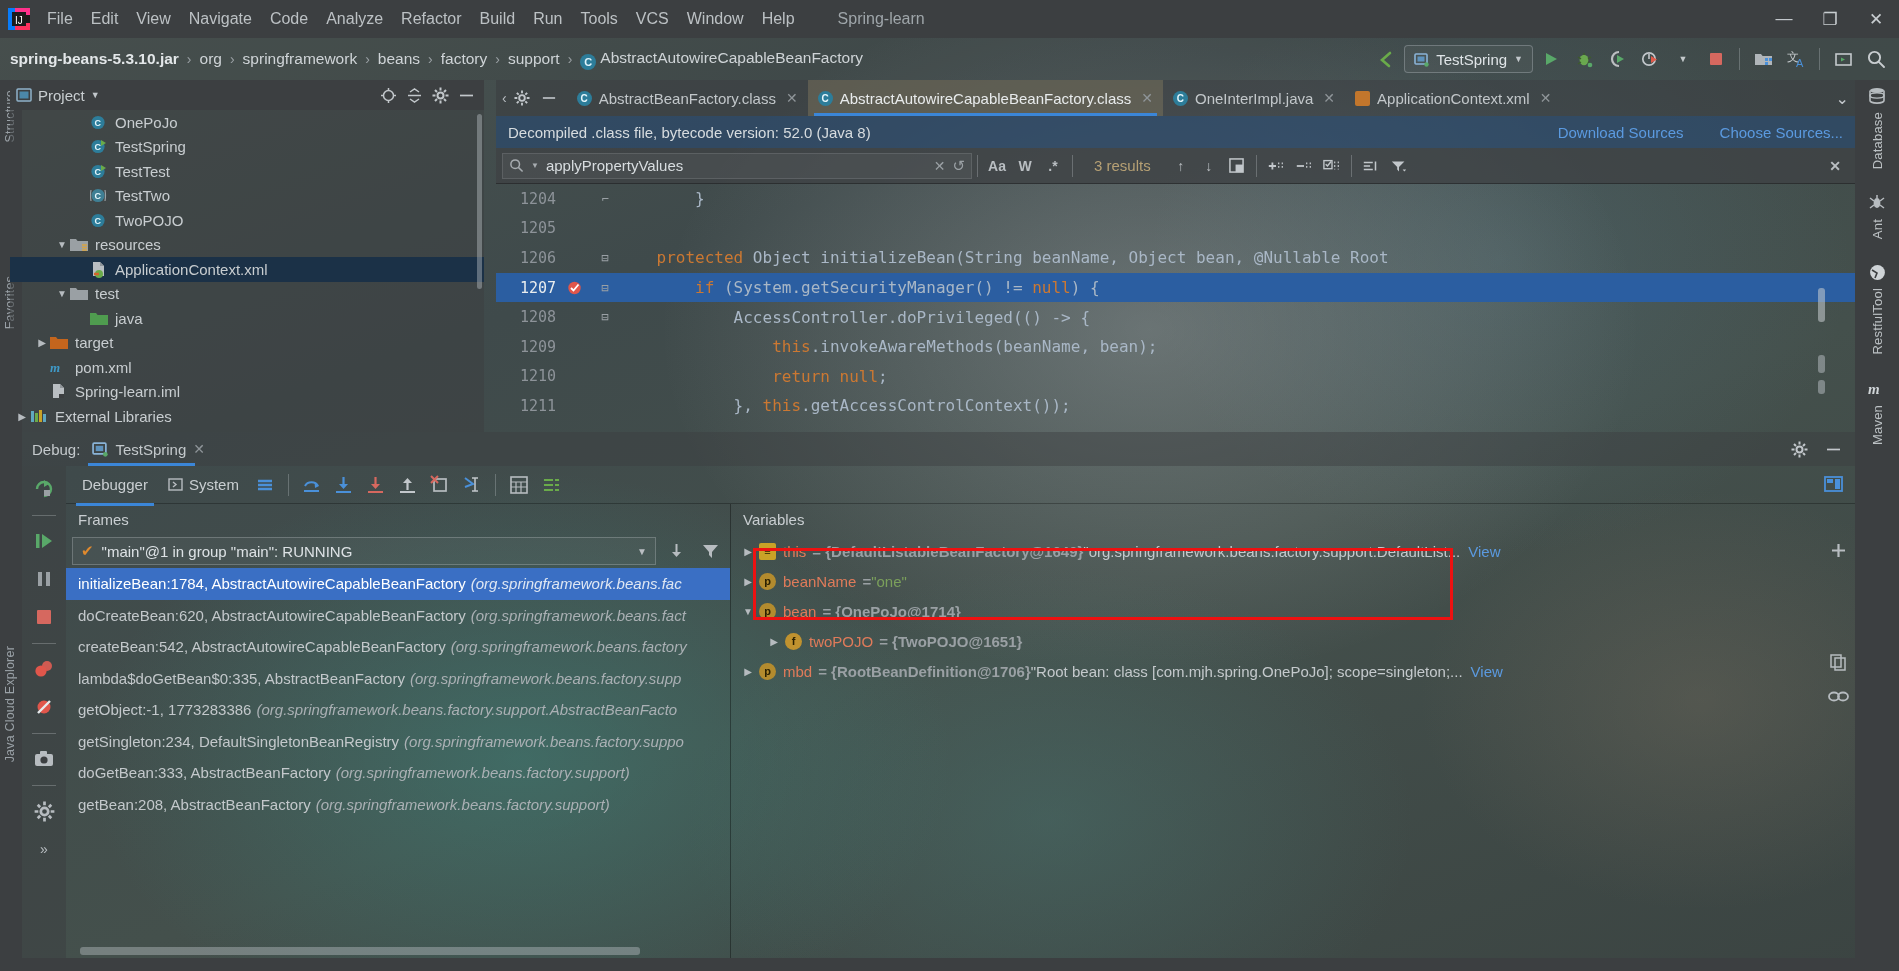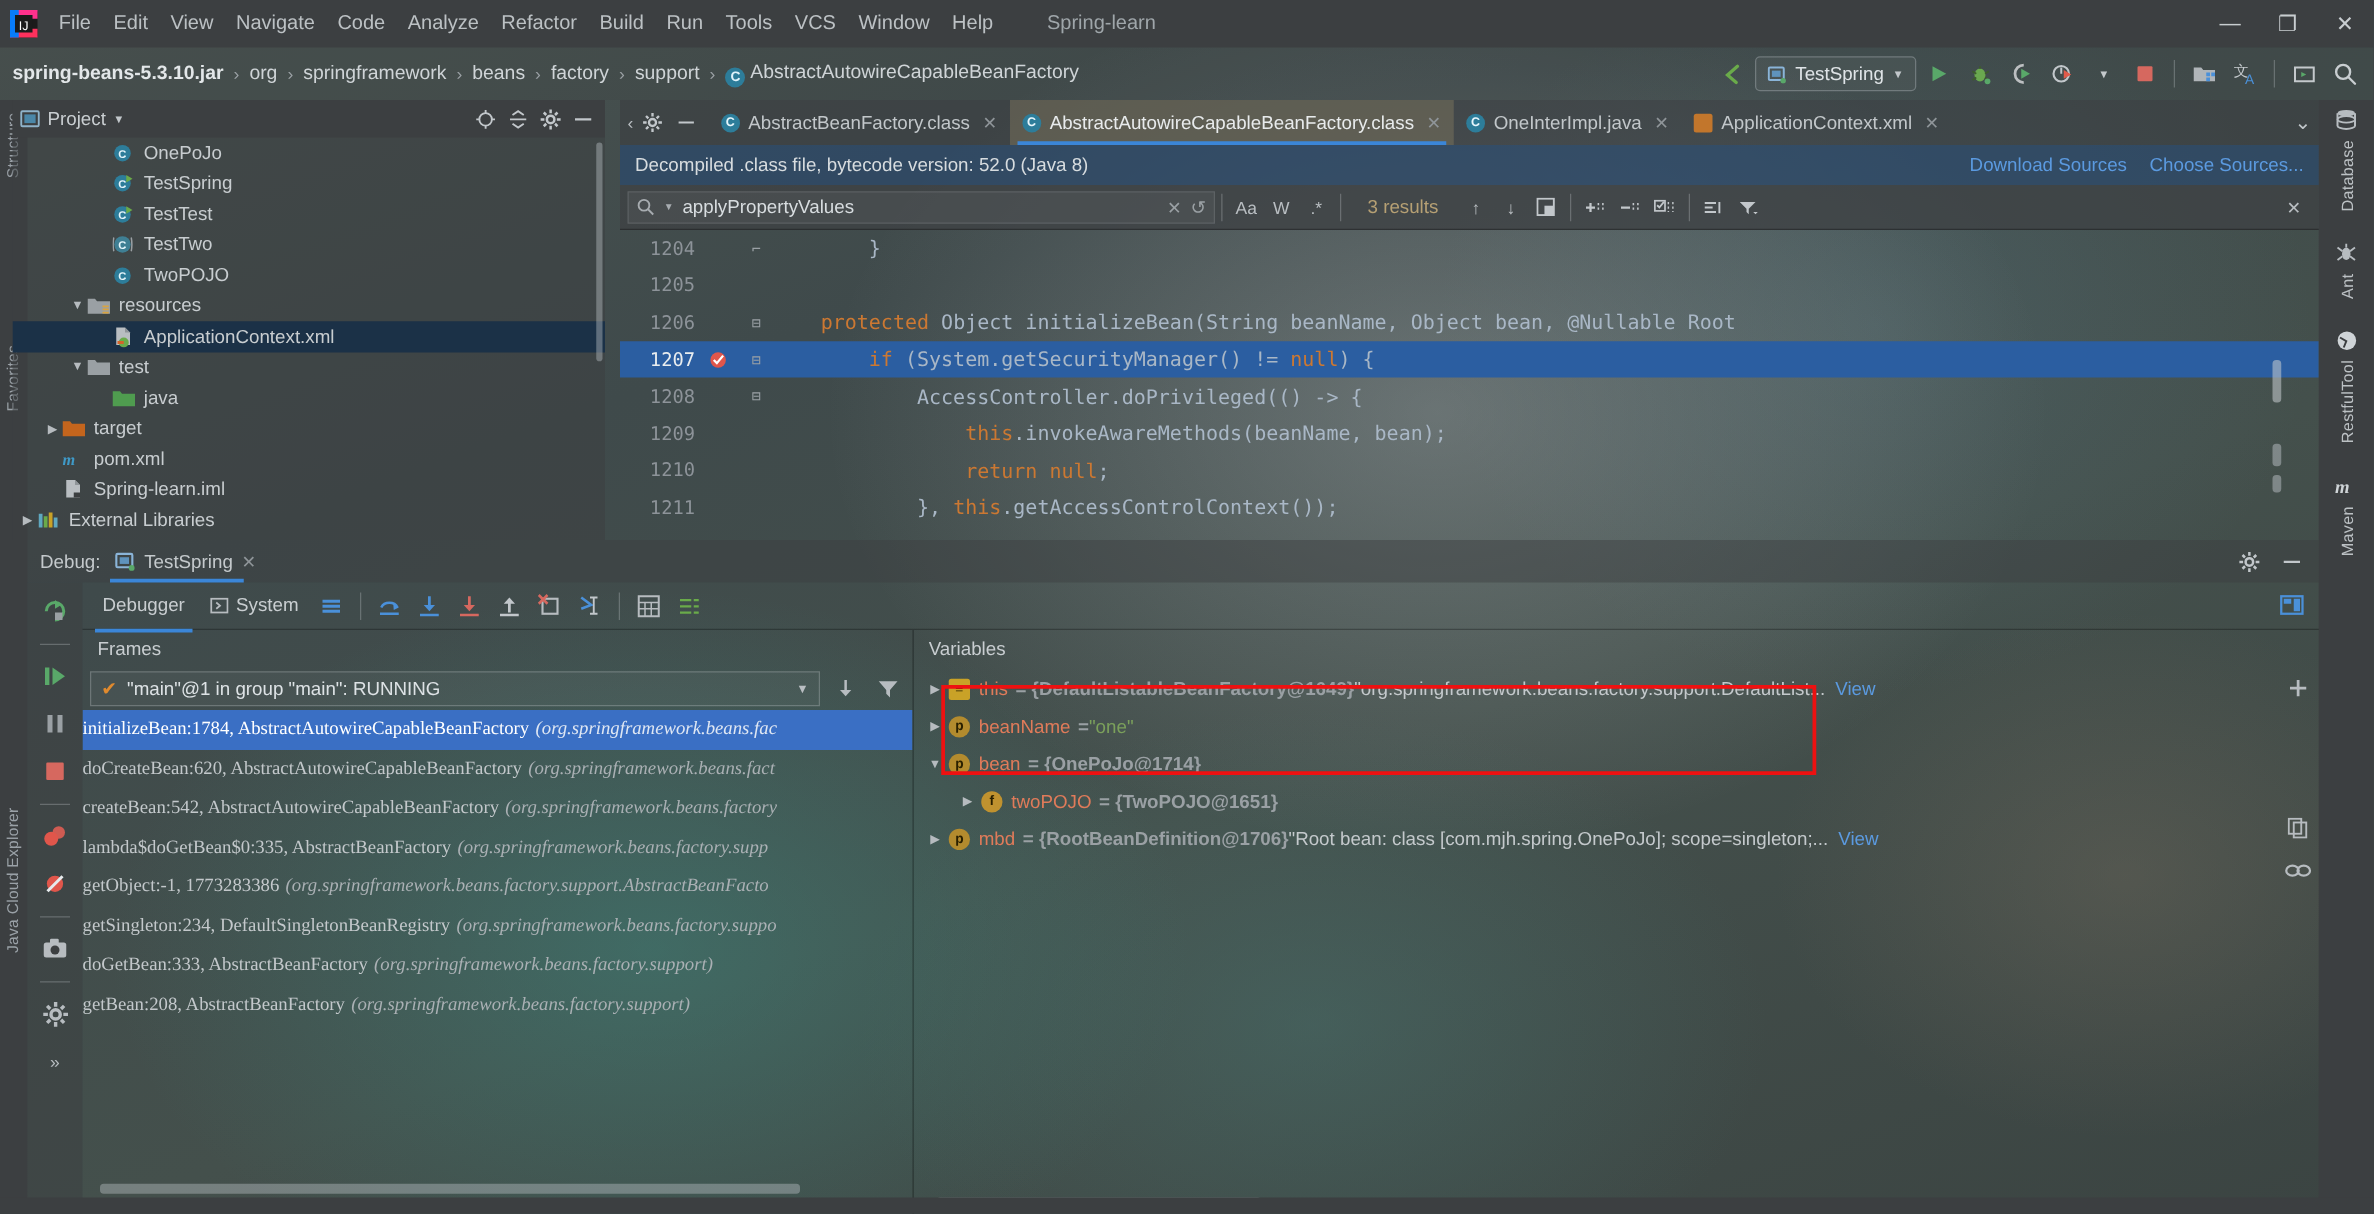--- a/index.html
+++ b/index.html
@@ -118,37 +118,37 @@
   .tab .x{color:#8f9599;font-size:14px;margin-left:3px;}
   .tabicon{width:15px;height:15px;border-radius:50%;background:#2d7d9a;color:#e6f6fc;font-size:10px;
            line-height:15px;text-align:center;font-weight:bold;flex:none;}
   .tabicon.xml{border-radius:2px;background:#c2762c;}
   #tabsrow .far{margin-left:auto;display:flex;align-items:center;gap:4px;padding-right:6px;}
 
   #banner{
     height:32px; background:rgba(45,73,105,.78);
     display:flex; align-items:center; padding:0 12px; font-size:15px; color:#d7dcdf;
   }
-  #banner .links{margin-left:auto;display:flex;gap:18px;}
+  #banner .links{margin-left:auto;display:flex;gap:36px;}
   #banner .links span{color:#5b9ae0;}
 
   #findbar{
     height:36px; background:rgba(62,66,68,.82);
     display:flex; align-items:center; gap:0px; padding:0 6px; font-size:15px;
     border-bottom:1px solid rgba(0,0,0,.30);
   }
   #findfield{
     flex:0 0 470px; display:flex;align-items:center;gap:7px;height:26px;padding:0 6px;
     background:rgba(255,255,255,.05); border:1px solid rgba(150,155,160,.25);
   }
   #findfield input{
     flex:1; background:transparent;border:none;outline:none;color:#d8dde0;font-size:15px;
     font-family:"Liberation Sans",sans-serif;
   }
-  .fbtn{min-width:28px;height:26px;display:flex;align-items:center;justify-content:center;color:#b9bec2;font-size:14px;}
+  .fbtn{min-width:28px;height:26px;display:flex;align-items:center;justify-content:center;color:#b9bec2;font-size:14px;font-weight:bold;}
   #results{color:#b6a074;padding:0 16px;white-space:nowrap;}
 
   #codearea{ position:relative; height:240px; overflow:hidden; font-family:"DejaVu Sans Mono",monospace; font-size:16px;}
   .cline{ height:29.6px; display:flex; align-items:center; white-space:pre;}
   .cline.hl{ background:#2b5ea1; }
   .gut{ width:70px; text-align:right; padding-right:10px; color:#8d9399; font-size:15px; flex:none;}
   .cline.hl .gut{color:#e9edef;}
   .mark{width:26px;text-align:center;flex:none;}
   .fold{width:26px;text-align:center;color:#9aa0a5;font-size:12px;flex:none;}
   .code{flex:1;}
@@ -178,21 +178,21 @@
   #dbgcols{ flex:1; display:flex; }
   #framescol{ width:665px; border-right:1px solid rgba(0,0,0,.35); display:flex;flex-direction:column;}
   .colhdr{height:30px;display:flex;align-items:center;padding:0 12px;font-size:15px;color:#c9ced1;}
   #threadrow{height:34px;display:flex;align-items:center;gap:6px;padding:0 6px;}
   #threadsel{
     flex:1;height:28px;display:flex;align-items:center;gap:8px;padding:0 8px;
     border:1px solid rgba(180,185,190,.35); background:rgba(255,255,255,.04); font-size:15px;color:#dde2e5;
   }
   #threadsel .chev{margin-left:auto;color:#b9bec2;font-size:10px;}
   #frames{flex:1;overflow:hidden;font-size:15px;}
-  .frow{height:31.5px;display:flex;align-items:center;white-space:nowrap;overflow:hidden;color:#c3c8cb;font-family:Liberation Serif, serif;}
+  .frow{height:31.5px;display:flex;align-items:center;padding-left:12px;white-space:nowrap;overflow:hidden;color:#c3c8cb;}
   .frow.sel{background:#3a6fc4;color:#fff;}
   .frow i{font-style:italic;color:#aab0b4;margin-left:5px;}
   .frow.sel i{color:#dfe7f3;}
   #varscol{ flex:1; display:flex; flex-direction:column; position:relative;}
   #vars{flex:1;overflow:hidden;font-size:15px;padding-top:2px;}
   .vrow{height:30px;display:flex;align-items:center;white-space:nowrap;}
   .vtw{width:22px;text-align:center;color:#b6bbbf;font-size:10px;flex:none;}
   .vbadge{
     width:17px;height:17px;border-radius:50%;background:#b38b2e;color:#2a2000;
     font-size:11px;line-height:17px;text-align:center;font-weight:bold;flex:none;margin-right:7px;

